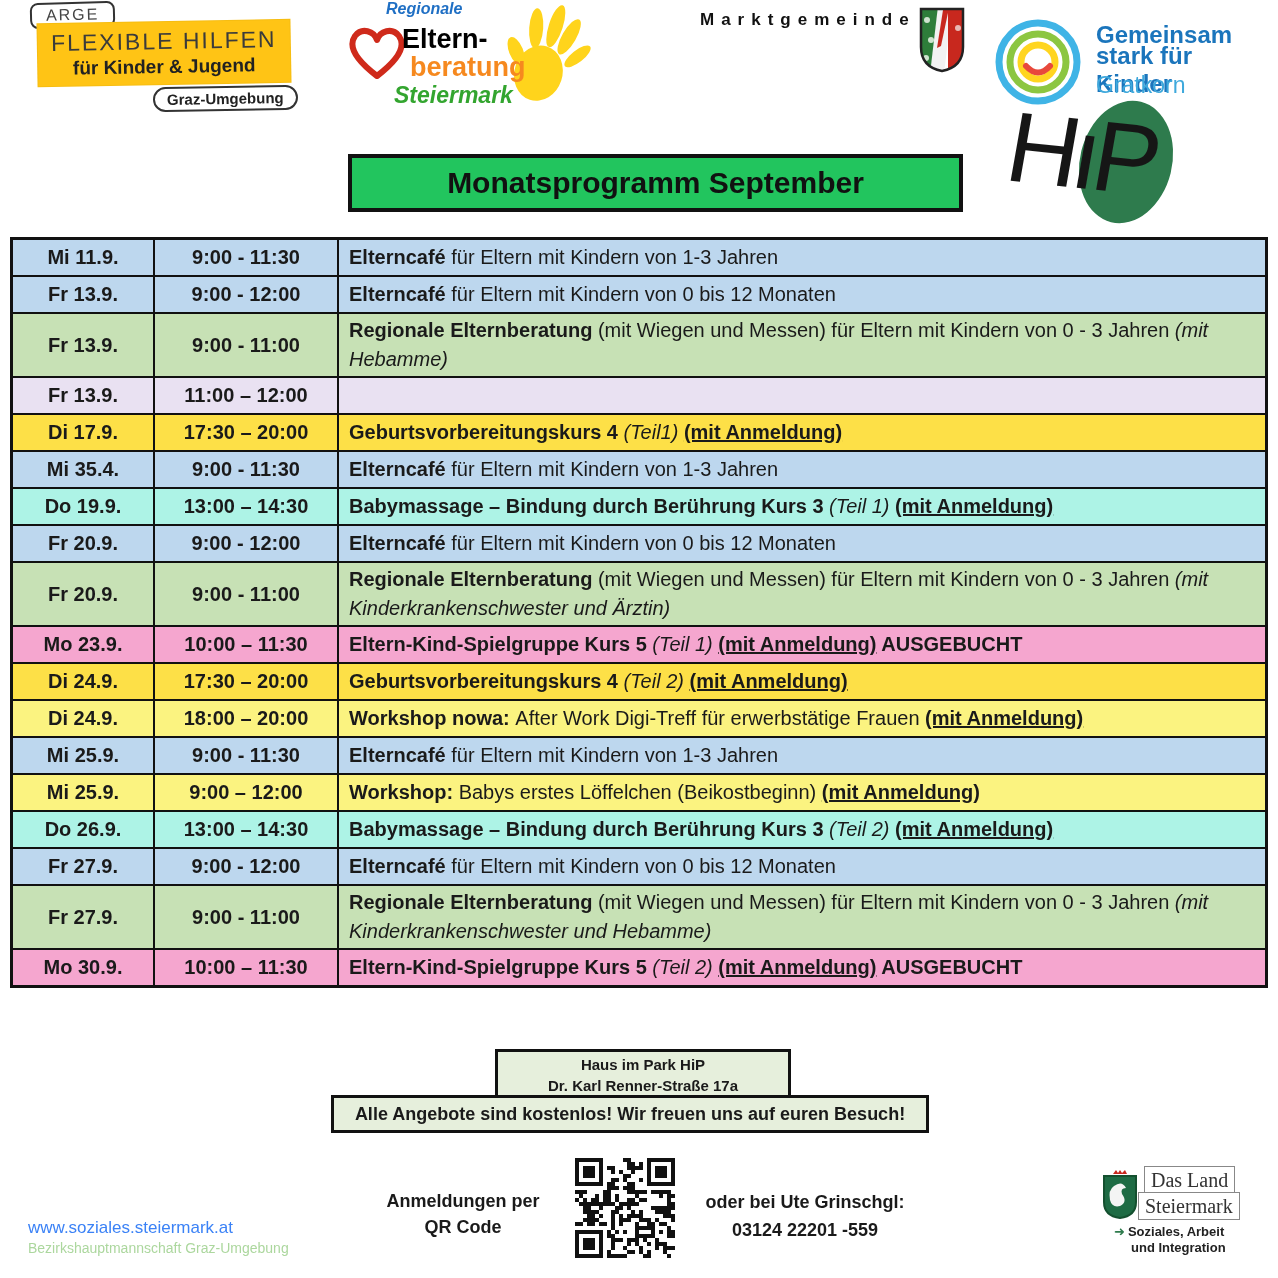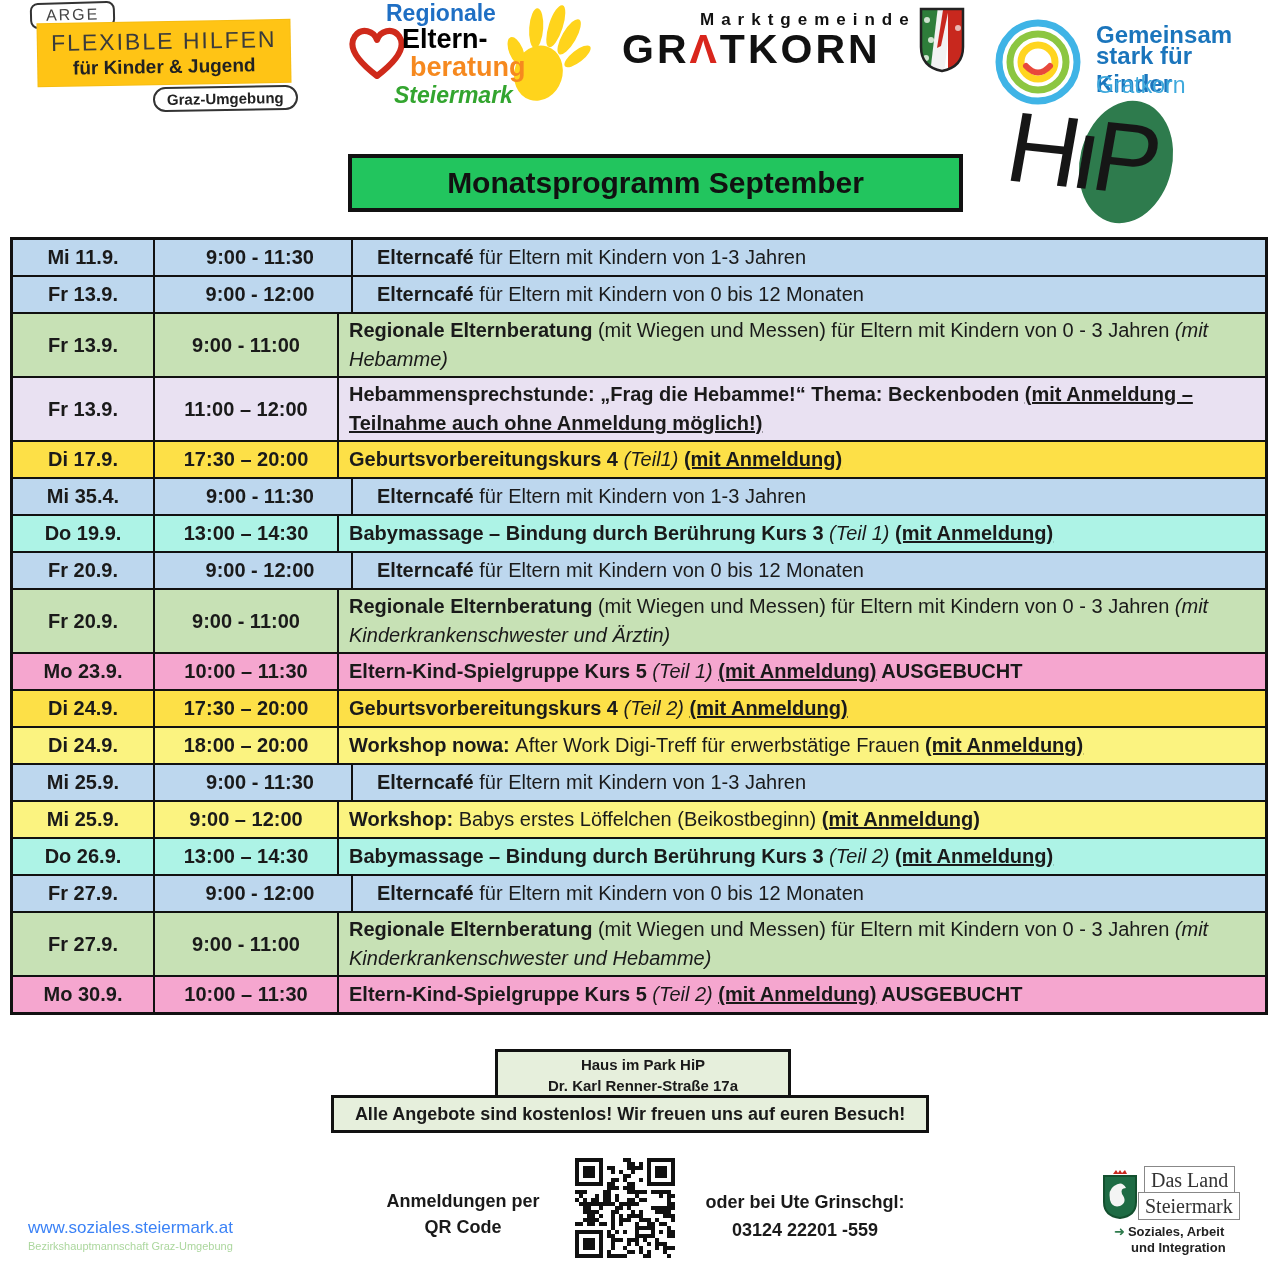--- a/index.html
+++ b/index.html
@@ -12,21 +12,21 @@
     padding:2px 14px;font-size:16px;letter-spacing:2px;color:#444;transform:rotate(-1.5deg);}
   .arge-box{left:38px;top:22px;width:252px;height:62px;background:#FFC415;
     text-align:center;transform:rotate(-1deg);box-shadow:0 0 0 1px #f6bd12;}
   .arge-box .l1{font-size:23px;letter-spacing:2px;color:#3b3b3b;margin-top:6px;}
   .arge-box .l2{font-size:19px;font-weight:bold;color:#222;margin-top:1px;}
   .arge-badge{left:153px;top:86px;background:#fff;border:2px solid #333;border-radius:13px;
     padding:2px 12px;font-size:15px;font-weight:bold;color:#222;transform:rotate(-1deg);}
 
   .eb{left:352px;top:0;width:235px;height:115px;}
   .eb .regionale{position:absolute;left:34px;top:0;color:#1F6FC4;font-weight:bold;
-     font-size:23px;}
+     font-style:italic;font-size:16px;}
   .eb .eltern{position:absolute;left:50px;top:24px;color:#000000;font-weight:bold;font-size:27px;}
   .eb .beratung{position:absolute;left:58px;top:52px;color:#F6891F;font-weight:bold;font-size:27px;}
   .eb .steiermark{position:absolute;left:42px;top:82px;color:#33A52F;font-weight:bold;
      font-style:italic;font-size:23px;}
   .eb svg{position:absolute;}
 
   .gk{left:622px;top:6px;width:350px;height:75px;}
   .gk .small{position:absolute;left:78px;top:4px;font-size:17px;font-weight:bold;
      letter-spacing:7px;color:#111;}
   .gk .big{position:absolute;left:0;top:20px;font-size:41px;font-weight:bold;
@@ -58,39 +58,39 @@
   .cell{display:flex;align-items:center;}
   .cdate{width:140px;justify-content:center;font-weight:bold;font-size:20px;
      border-right:2px solid #111;flex-shrink:0;}
   .ctime{width:182px;justify-content:center;font-weight:bold;font-size:20px;
      border-right:2px solid #111;flex-shrink:0;}
   .cdesc{flex:1;padding:2px 10px;font-size:20px;line-height:29px;display:block;
      align-self:center;}
   .seg-b{font-weight:bold;}
   .seg-i{font-style:italic;}
   .seg-bu{font-weight:bold;text-decoration:underline;}
-  .bg-blue{background:#BDD7EE;gap:14px;} .bg-green{background:#C7E1B5;}
+  .bg-blue{background:#BDD7EE;} .bg-green{background:#C7E1B5;}
   .bg-lavender{background:#E9E1F2;} .bg-orange{background:#fde047;}
   .bg-cyan{background:#ADF3E6;} .bg-pink{background:#F5A6CF;}
   .bg-yellow{background:#FBF380;}
 
   
   .addrbox{left:495px;top:1002px;width:290px;height:66px;background:#E6EFDC;
      border:3px solid #111;display:flex;flex-direction:column;align-items:center;
      justify-content:center;font-size:15px;font-weight:bold;line-height:21px;margin-top:47px;}
   .banner{left:331px;top:1095px;width:592px;height:32px;background:#E6EFDC;
      border:3px solid #111;display:flex;align-items:center;justify-content:center;
      font-size:18px;font-weight:bold;}
   .qrlabel{left:368px;top:1188px;width:190px;text-align:center;font-weight:bold;
      font-size:18px;line-height:26px;}
   .qr{left:575px;top:1158px;width:102px;height:104px;}
   .contact{left:690px;top:1188px;width:230px;text-align:center;font-weight:bold;
      font-size:18px;line-height:28px;}
   .weblink{left:28px;top:1218px;font-size:17px;color:#3b82f6;}
-  .org{left:28px;top:1240px;font-size:11px;color:#ACD79E;}
+  .org{left:28px;top:1240px;font-size:14px;color:#ACD79E;}
 
   .land{left:1100px;top:1160px;width:160px;height:110px;}
   .land svg{position:absolute;left:0;top:8px;}
   .land .b1,.land .b2{position:absolute;background:#fff;border:1px solid #888;
      font-family:"Liberation Serif","DejaVu Serif",serif;font-size:20px;color:#333;
      padding:0 6px;line-height:26px;}
   .land .b1{left:44px;top:6px;} .land .b2{left:38px;top:32px;}
   .land .sub{position:absolute;left:14px;top:64px;font-size:13px;font-weight:bold;
      color:#222;line-height:16px;}
   .land .sub .arrow{color:#2E7B4D;margin-right:3px;}
@@ -120,21 +120,20 @@
     <path d="M33 52 C12 36 4 22 11 12 C18 3 30 7 33 16 C36 7 48 3 55 12 C62 22 54 36 33 52 Z" fill="none" stroke="#CF2A1B" stroke-width="6" stroke-linejoin="round"></path>
   </svg>
   <div class="regionale">Regionale</div>
   <div class="eltern">Eltern-</div>
   <div class="beratung">beratung</div>
   <div class="steiermark">Steiermark</div>
 </div>
 
 <div class="abs gk">
   <div class="small">Marktgemeinde</div>
-  <div class="big"><span>GR</span><span class="reda">Λ</span><span>TKORN</span></div>
   <svg width="48" height="68" viewBox="0 0 48 68">
     <defs>
         <clipPath id="shield">
           <path d="M3 3 h42 v38 q0 20 -21 24 q-21 -4 -21 -24 z"></path>
         </clipPath>
       </defs>
     <g clip-path="url(#shield)">
       <rect x="0" y="0" width="20" height="68" fill="#2E7D3A"></rect>
       <polygon points="20,0 34,0 26,68 12,68" fill="#f2f2f2"></polygon>
       <polygon points="25,4 31,2 23,40 19,42" fill="#C8281E"></polygon>
@@ -180,21 +179,20 @@
         <div class="cdesc"><span class="seg-b">Elterncafé </span><span class="seg-r">für Eltern mit Kindern von 0 bis 12 Monaten</span></div>
       </div>
       <div class="trow bg-green">
         <div class="cell cdate">Fr 13.9.</div>
         <div class="cell ctime">9:00 - 11:00</div>
         <div class="cdesc"><span class="seg-b">Regionale Elternberatung </span><span class="seg-r">(mit Wiegen und Messen) für Eltern mit Kindern von 0 - 3 Jahren </span><span class="seg-i">(mit Hebamme)</span></div>
       </div>
       <div class="trow bg-lavender">
         <div class="cell cdate">Fr 13.9.</div>
         <div class="cell ctime">11:00 – 12:00</div>
-        <div class="cdesc"><span class="seg-b">Hebammensprechstunde: „Frag die Hebamme!“ Thema: Beckenboden </span><span class="seg-bu">(mit Anmeldung – Teilnahme auch ohne Anmeldung möglich!)</span></div>
       </div>
       <div class="trow bg-orange">
         <div class="cell cdate">Di 17.9.</div>
         <div class="cell ctime">17:30 – 20:00</div>
         <div class="cdesc"><span class="seg-b">Geburtsvorbereitungskurs 4 </span><span class="seg-i">(Teil1) </span><span class="seg-bu">(mit Anmeldung)</span></div>
       </div>
       <div class="trow bg-blue">
         <div class="cell cdate">Mi 35.4.</div>
         <div class="cell ctime">9:00 - 11:30</div>
         <div class="cdesc"><span class="seg-b">Elterncafé </span><span class="seg-r">für Eltern mit Kindern von 1-3 Jahren</span></div>

